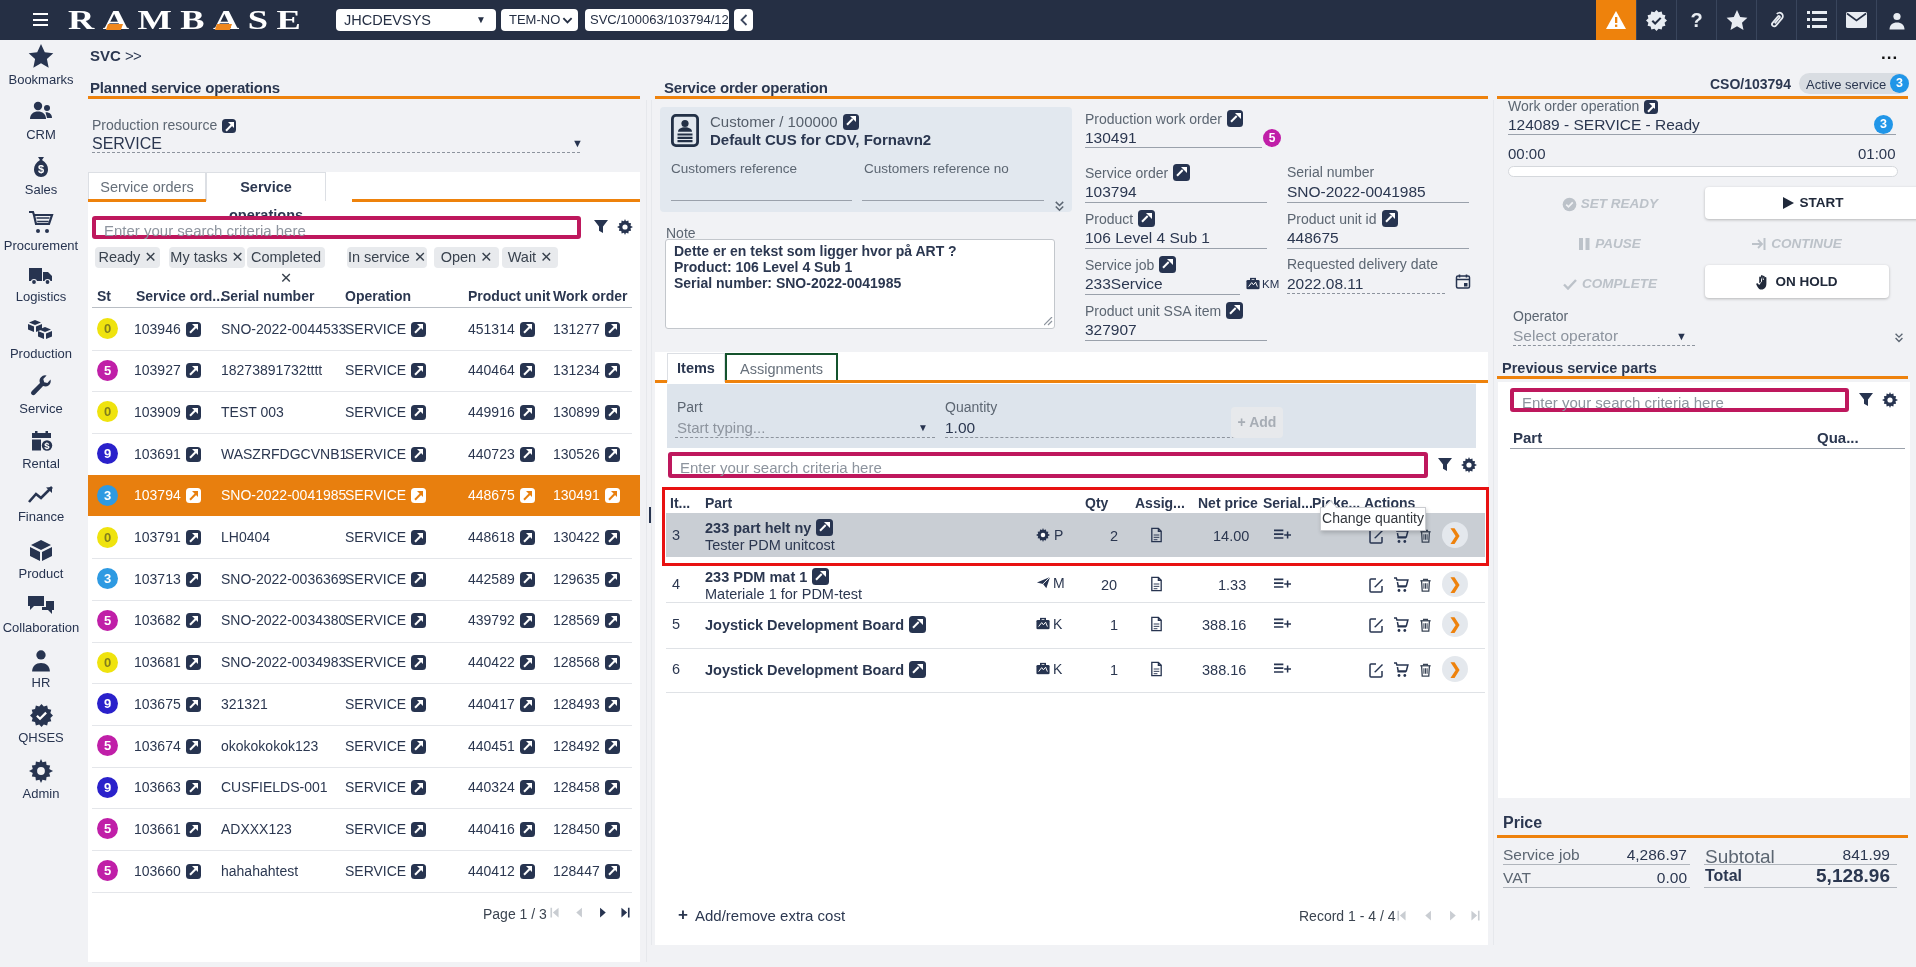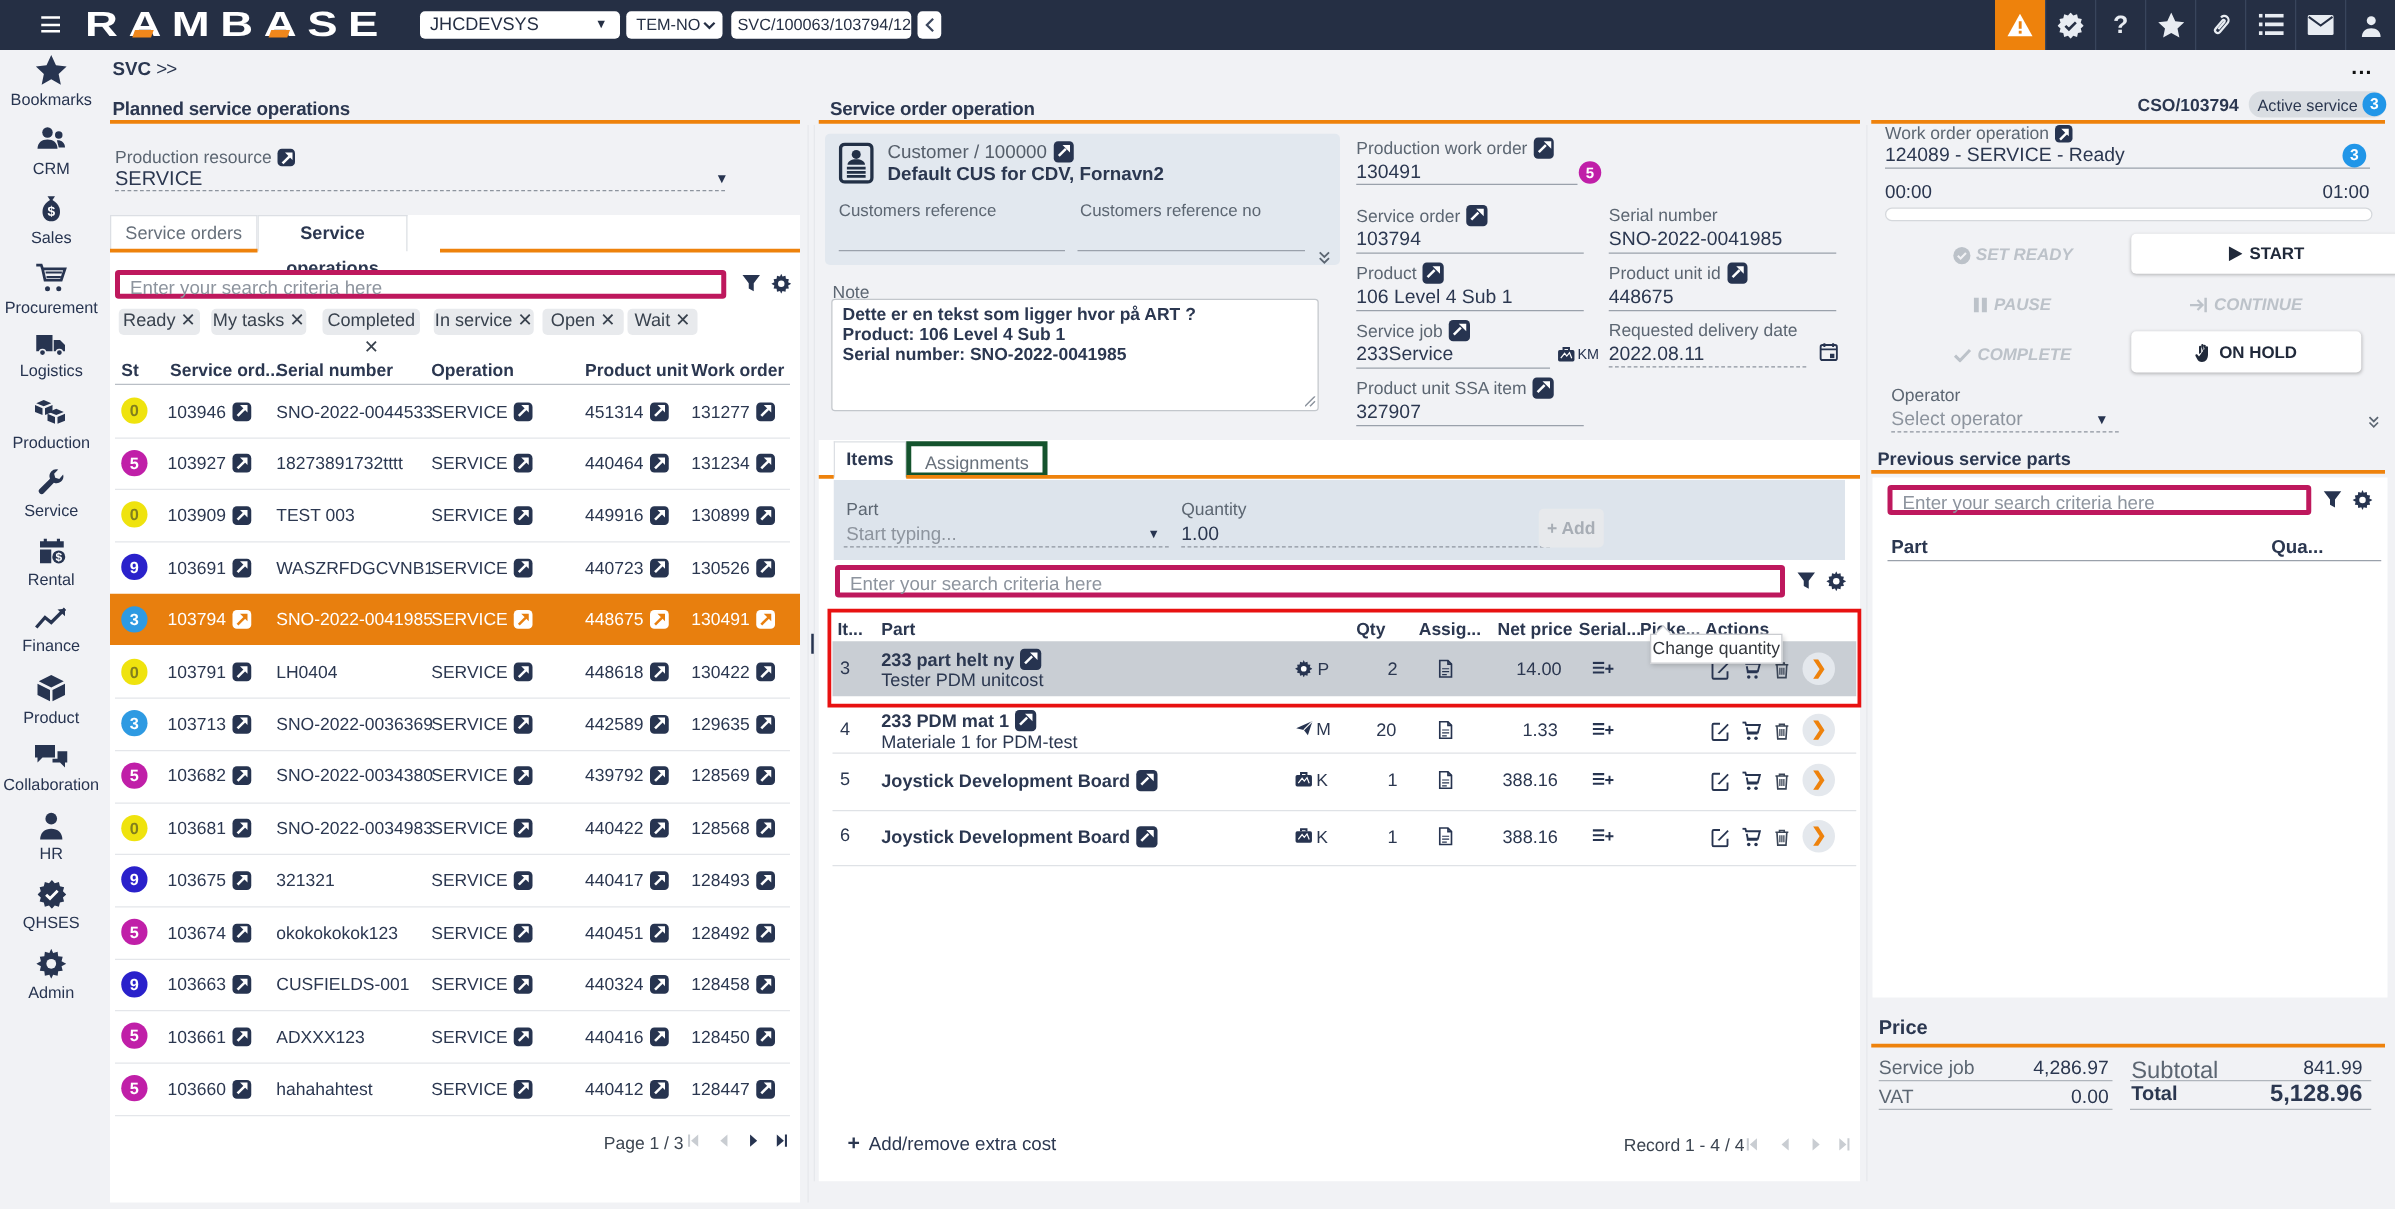--- a/index.html
+++ b/index.html
@@ -113,21 +113,21 @@
           <circle cx="9" cy="5.5" r="3.5"></circle>
           <path d="M2 17c0-4 3-6.5 7-6.5s7 2.5 7 6.5z"></path>
         </symbol>
 </defs>
 </svg>
 
 <div id="topbar">
   <div class="abs" style="left:33px;top:13px;width:15px;height:13px;border-top:2px solid #fff;border-bottom:2px solid #fff;">
         <div style="margin-top:3.5px;height:2px;background:#fff"></div>
       </div>
-  <div class="abs" style="left:68px;top:7px;width:240px;height:26px;">
+  <div class="abs" style="left:68px;top:7px;width:240px;height:26px;font-family:Liberation Serif, serif;">
     <span style="font-size:28px;font-weight:bold;color:#fff;letter-spacing:6.5px;display:inline-block;transform:scaleX(1.3);transform-origin:left;line-height:26px;">RAMBASE</span>
     <div class="abs" style="left:39px;top:17px;width:15px;height:5.5px;background:#f0871c;transform:skewX(-20deg)"></div>
     <div class="abs" style="left:148px;top:17px;width:15px;height:5.5px;background:#f0871c;transform:skewX(-20deg)"></div>
   </div>
   <div class="tbox" style="left:336px;width:160px;">JHCDEVSYS<span class="abs" style="right:10px;top:0;font-size:10px;">▼</span></div>
   <div class="tbox" style="left:501px;width:77px;font-size:13px;">TEM-NO<svg class="abs" style="right:5px;top:6px" width="11" height="11" viewBox="0 0 12 12">
           <path d="M1.5 3.5L6 8l4.5-4.5" fill="none" stroke="#252f44" stroke-width="2"></path>
         </svg></div>
   <div class="tbox" style="left:585px;width:144px;font-size:13px;padding:0 5px;">SVC/100063/103794/12</div>
   <div class="tbox" style="left:734px;width:19px;padding:0;">
@@ -296,21 +296,21 @@
   <div class="srch" style="left:92px;top:216px;width:489px;height:23px;line-height:21px;"><span>Enter your search criteria here</span></div>
   <svg class="abs" style="left:593px;top:219px;" width="16" height="16">
         <use href="#funnel"></use>
       </svg>
   <svg class="abs" style="left:617px;top:219px;" width="16" height="16">
         <use href="#gearic"></use>
       </svg>
 
   <div class="chip" style="left:95px;width:65px;">Ready ✕</div>
   <div class="chip" style="left:169px;width:76px;">My tasks ✕</div>
-  <div class="chip" style="left:258px;width:78px;">Completed ✕</div>
+  <div class="chip" style="left:247px;width:78px;">Completed ✕</div>
   <div class="chip" style="left:347px;width:80px;">In service ✕</div>
   <div class="chip" style="left:434px;width:65px;">Open ✕</div>
   <div class="chip" style="left:502px;width:56px;">Wait ✕</div>
 
   <div class="thead" style="left:97px;top:288px;">St</div>
   <div class="thead" style="left:136px;top:288px;">Service ord...</div>
   <div class="thead" style="left:221px;top:288px;">Serial number</div>
   <div class="thead" style="left:345px;top:288px;">Operation</div>
   <div class="thead" style="left:468px;top:288px;">Product unit</div>
   <div class="thead" style="left:553px;top:288px;">Work order</div>
@@ -486,21 +486,21 @@
   <div class="abs dul" style="left:1287px;top:293px;width:158px;"></div>
   <svg class="abs" style="left:1455px;top:273px;" width="16" height="17">
         <use href="#calic"></use>
       </svg>
   <div class="abs lbl" style="left:1085px;top:302px;">Product unit SSA item<span class="lk"></span></div>
   <div class="abs val" style="left:1085px;top:321px;">327907</div>
   <div class="abs" style="left:1085px;top:340px;width:182px;border-top:1px solid #9aa1ab;"></div>
 
   <div class="abs" style="left:655px;top:352px;width:833px;height:593px;background:#fff;"></div>
   <div class="abs" style="left:667px;top:353px;width:58px;height:29px;background:#fff;border:1px solid #dcdfe4;border-bottom:none;font-size:14.5px;font-weight:bold;text-align:center;line-height:28px;">Items</div>
-  <div class="abs" style="left:725px;top:353px;width:113px;height:29px;background:#fff;border:4px solid #14532d;color:#67707b;font-size:14.5px;text-align:center;line-height:28px;">Assignments</div>
+  <div class="abs" style="left:725px;top:353px;width:113px;height:29px;background:#fff;border:2px solid #14532d;color:#67707b;font-size:14.5px;text-align:center;line-height:28px;">Assignments</div>
   <div class="oline" style="left:655px;top:380px;width:12px;"></div>
   <div class="oline" style="left:725px;top:380px;width:763px;"></div>
 
   <div class="abs" style="left:667px;top:384px;width:809px;height:64px;background:#dde4ec;"></div>
   <div class="abs lbl" style="left:677px;top:399px;">Part</div>
   <div class="abs" style="left:677px;top:419px;font-size:15px;color:#8d949e;">Start typing...</div>
   <div class="abs" style="left:918px;top:422px;font-size:10px;color:#273450;">▼</div>
   <div class="abs" style="left:675px;top:437px;width:260px;border-top:1px dashed #8d949e;"></div>
   <div class="abs lbl" style="left:945px;top:399px;">Quantity</div>
   <div class="abs val" style="left:945px;top:419px;">1.00</div>

